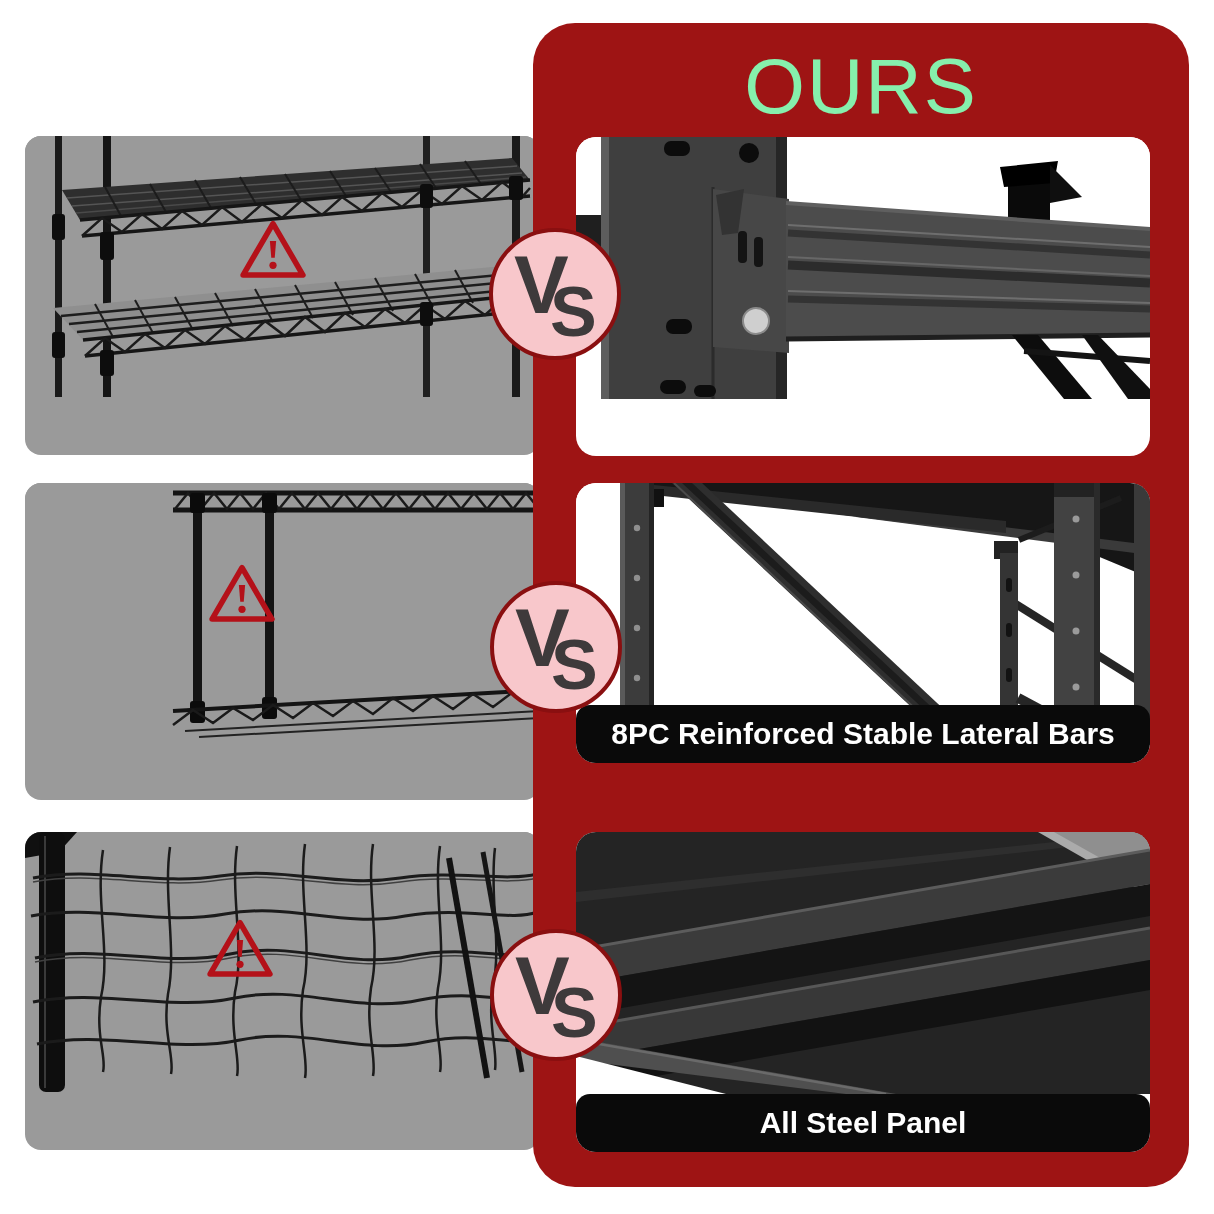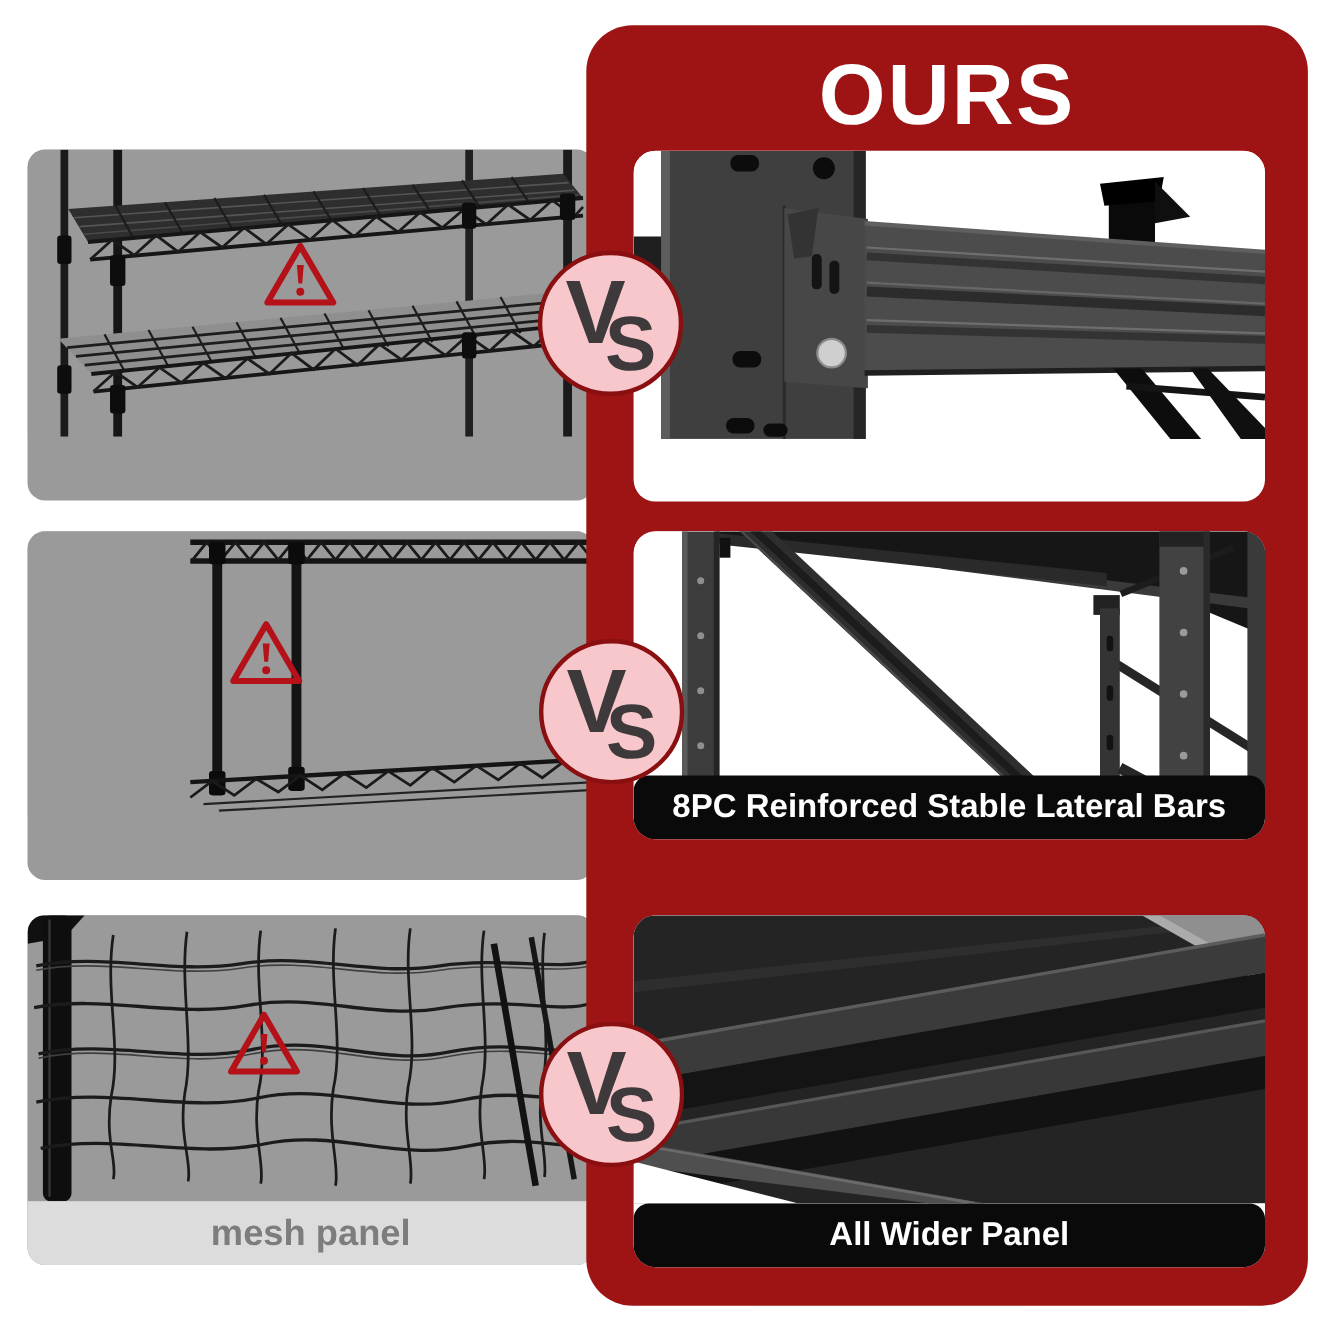--- a/index.html
+++ b/index.html
@@ -5,21 +5,21 @@
   html,body{margin:0;padding:0;background:#ffffff;}
   #canvas{position:relative;width:1214px;height:1214px;background:#ffffff;overflow:hidden;
           font-family:"Liberation Sans", sans-serif;}
 
   
   .others-title{position:absolute;left:25px;top:42px;width:515px;text-align:center;
     font-size:50px;font-weight:bold;letter-spacing:1px;color:#3a3a3a;line-height:1.1;}
   .red-panel{position:absolute;left:533px;top:23px;width:656px;height:1164px;
     background:#9e1414;border-radius:42px;z-index:2;}
   .ours-title{position:absolute;left:0;top:24px;width:100%;text-align:center;
-    font-size:78px;font-weight:bold;letter-spacing:2px;color:#ffffff;line-height:1;}
+    font-size:78px;font-weight:normal;letter-spacing:2px;color:#86efac;line-height:1;}
 
   
   .l-panel{position:absolute;left:25px;width:515px;border-radius:16px;overflow:hidden;
     background:#9a9a9a;z-index:1;}
   .l-panel .photo{position:absolute;left:0;top:0;width:515px;}
   .l-caption{position:absolute;left:0;bottom:0;width:100%;height:58px;background:#dcdcdc;
     color:#7d7d7d;font-size:33px;font-weight:bold;text-align:center;line-height:58px;}
   .warn{position:absolute;width:70px;height:64px;}
 
   
@@ -156,21 +156,20 @@
       <path d="M470 16 C 464 64, 477 112, 468 154 C 462 192, 473 220, 470 238" fill="none" stroke="#1b1b1b" stroke-width="2.5"></path>
 
       <line x1="424" y1="26" x2="462" y2="246" stroke="#121212" stroke-width="6"></line>
       <line x1="458" y1="20" x2="497" y2="240" stroke="#161616" stroke-width="5"></line>
     </svg>
     <svg class="warn" style="left:180px;top:85px;" viewBox="0 0 100 92">
       <path d="M50 8 L93 82 L7 82 Z" fill="none" stroke="#b41119" stroke-width="8" stroke-linejoin="round"></path>
       <path d="M45.5 33 h9 l-2 24 h-5 Z" fill="#b41119"></path>
       <circle cx="50" cy="68" r="5.2" fill="#b41119"></circle>
     </svg>
-    <div class="l-caption">mesh panel</div>
   </div>
 
   <div class="red-panel">
     <div class="ours-title">OURS</div>
   </div>
 
   <div class="r-card" style="top:137px;height:319px;">
     <svg class="photo" height="262" viewBox="0 0 574 262">
       <rect width="574" height="262" fill="#ffffff"></rect>
       <rect x="0" y="78" width="28" height="34" fill="#1f1f1f"></rect>
@@ -275,21 +274,21 @@
 
       <polygon points="0,196 574,96 574,128 0,228" fill="#383838"></polygon>
       <line x1="0" y1="196" x2="574" y2="96" stroke="#575757" stroke-width="3"></line>
       <polygon points="0,228 574,128 574,158 0,258" fill="#121212"></polygon>
 
       <polygon points="0,206 320,262 270,262 0,228" fill="#4f4f4f"></polygon>
       <line x1="0" y1="208" x2="310" y2="262" stroke="#6a6a6a" stroke-width="2.5"></line>
       <polygon points="0,224 150,262 0,262" fill="#ffffff"></polygon>
     </svg>
     <div class="r-caption-bar">
-      <div class="r-caption">All Wider Panel</div>
+      <div class="r-caption">All Steel Panel</div>
     </div>
   </div>
 
   <div class="vs-badge" style="left:489px;top:228px;">
     <span class="vs-v">V</span>
     <span class="vs-s">S</span>
   </div>
   <div class="vs-badge" style="left:490px;top:581px;">
     <span class="vs-v">V</span>
     <span class="vs-s">S</span>

